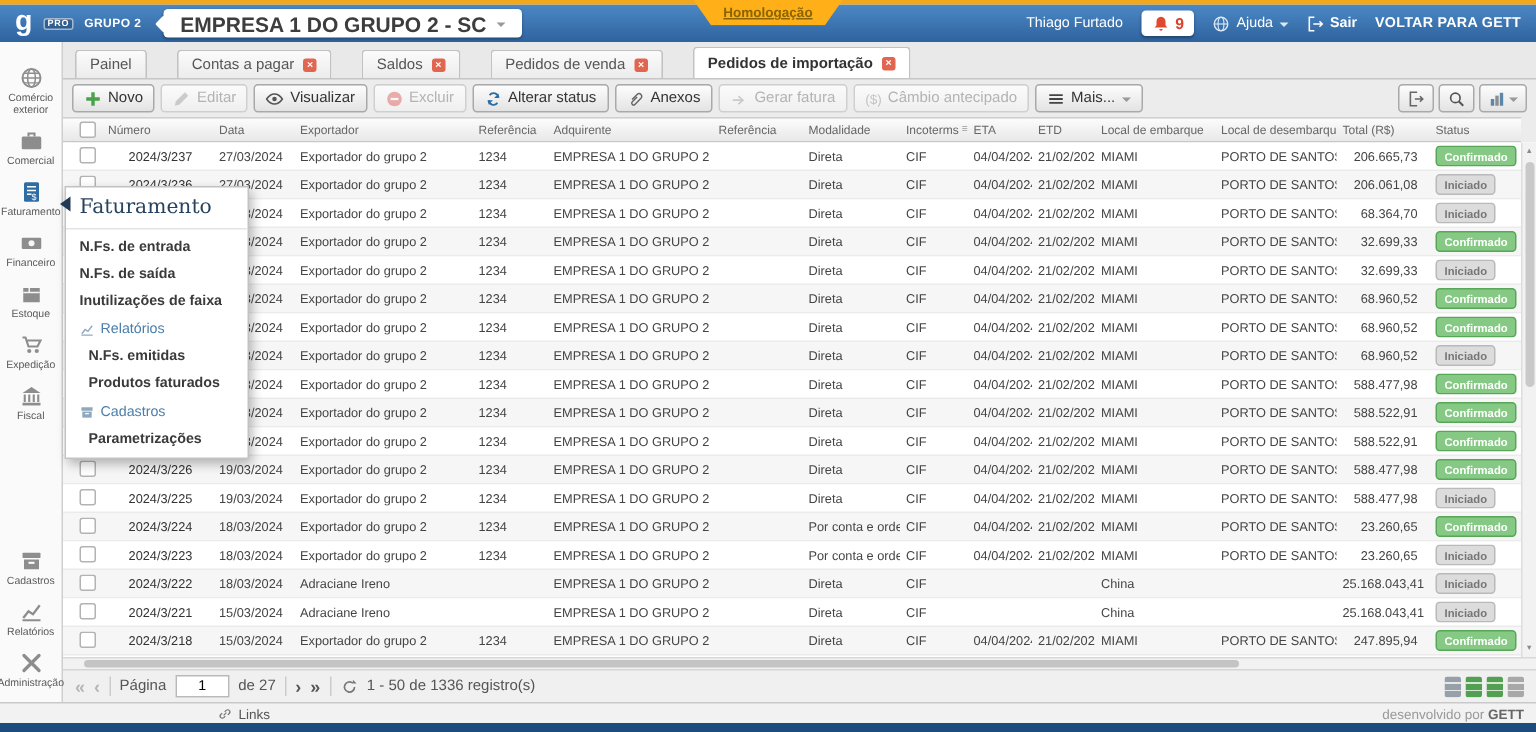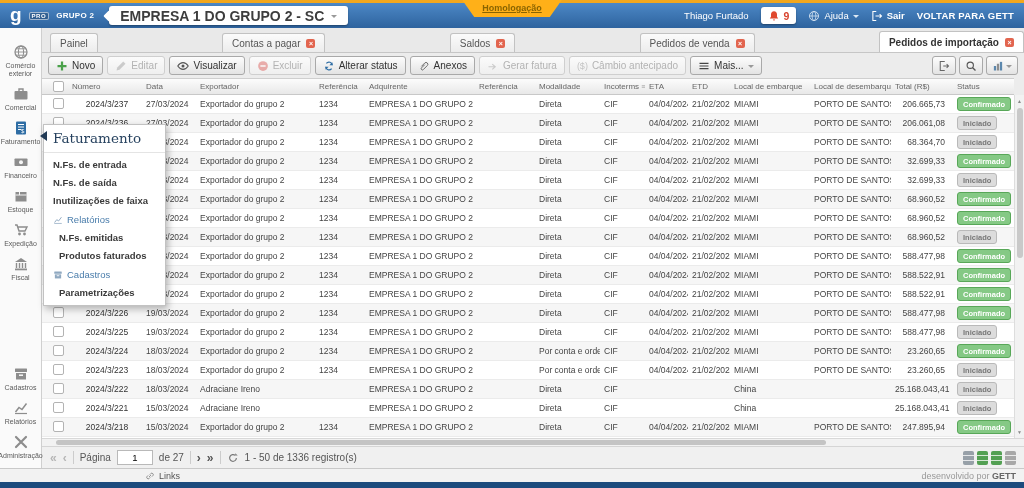--- a/index.html
+++ b/index.html
@@ -41,21 +41,21 @@
   .sb-item.active .ic{color:#2e6da4;}
   .sb-label{font-size:7px;text-align:center;line-height:1.15;}
   .sb-bottom{margin-top:auto;}
   .marker{position:absolute;left:35px;top:131px;width:0;height:0;border:5px solid transparent;
           border-right:7px solid #223a55;z-index:12;}
 
   
   .content{position:absolute;left:42px;top:28px;width:982px;height:440px;display:flex;
            flex-direction:column;box-sizing:border-box;}
   .tabbar{height:25px;background:#e9e9e9;border-bottom:1px solid #c6c6c6;display:flex;
-          align-items:flex-end;padding-left:8px;gap:20px;box-sizing:border-box;justify-content:space-between;}
+          align-items:flex-end;padding-left:8px;gap:20px;box-sizing:border-box;}
   .tab{display:flex;align-items:center;gap:6px;height:19px;padding:0 9px;
        background:linear-gradient(#fbfbfb,#ececec);border:1px solid #c2c2c2;border-bottom:none;
        border-radius:3px 3px 0 0;font-size:10px;color:#555;box-sizing:border-box;white-space:nowrap;}
   .tab.active{background:#fff;font-weight:bold;color:#333;height:21px;}
   .tclose{width:9px;height:9px;background:#e2654f;border-radius:2px;color:#fff;font-size:7px;
           line-height:9px;text-align:center;font-weight:bold;}
 
   .toolbar{height:25px;display:flex;align-items:center;gap:4px;padding:0 6px;box-sizing:border-box;}
   .tbtn{display:inline-flex;align-items:center;gap:4px;height:19px;padding:0 7px;
         background:linear-gradient(#fdfdfd,#e3e3e3);border:1px solid #a9a9a9;border-radius:3px;

